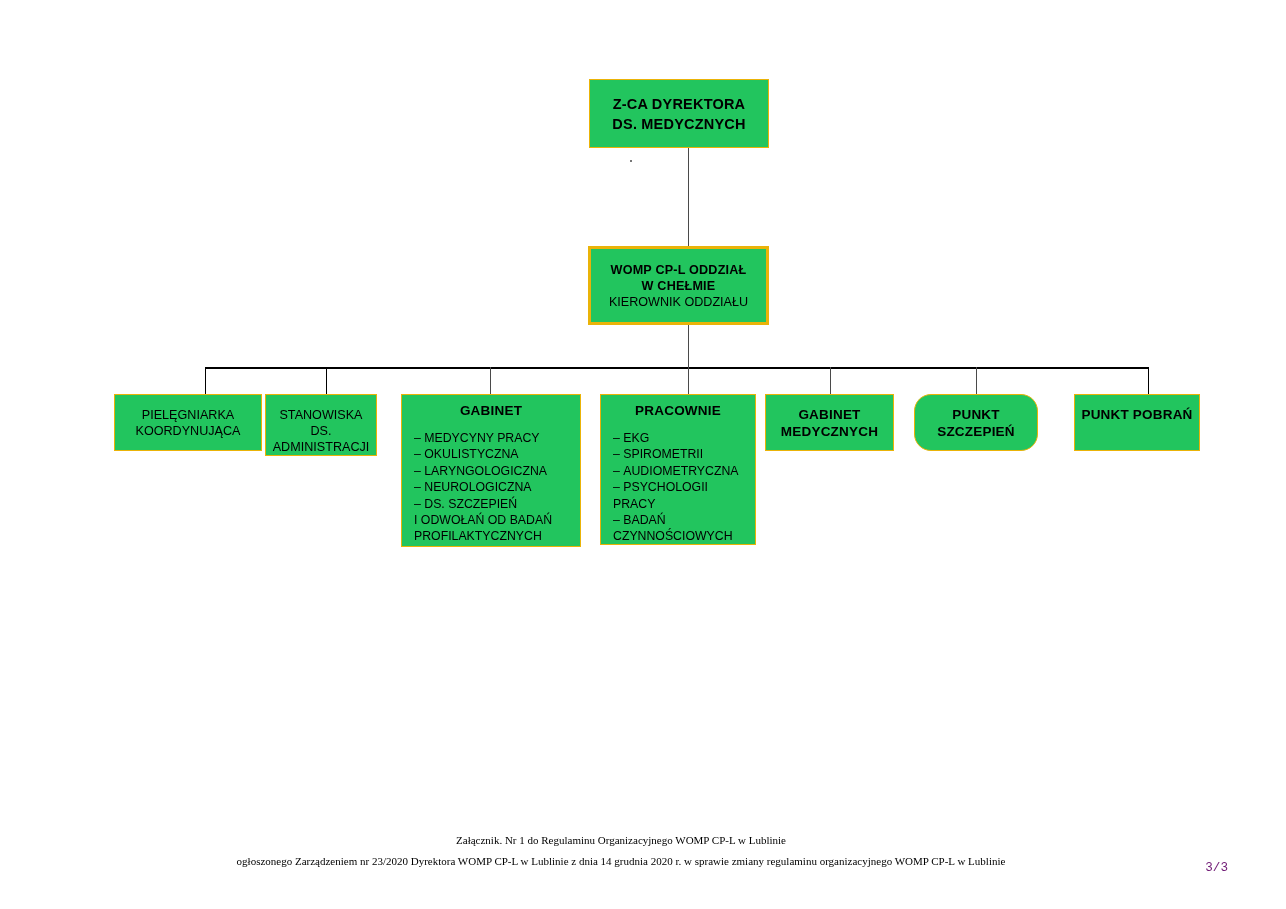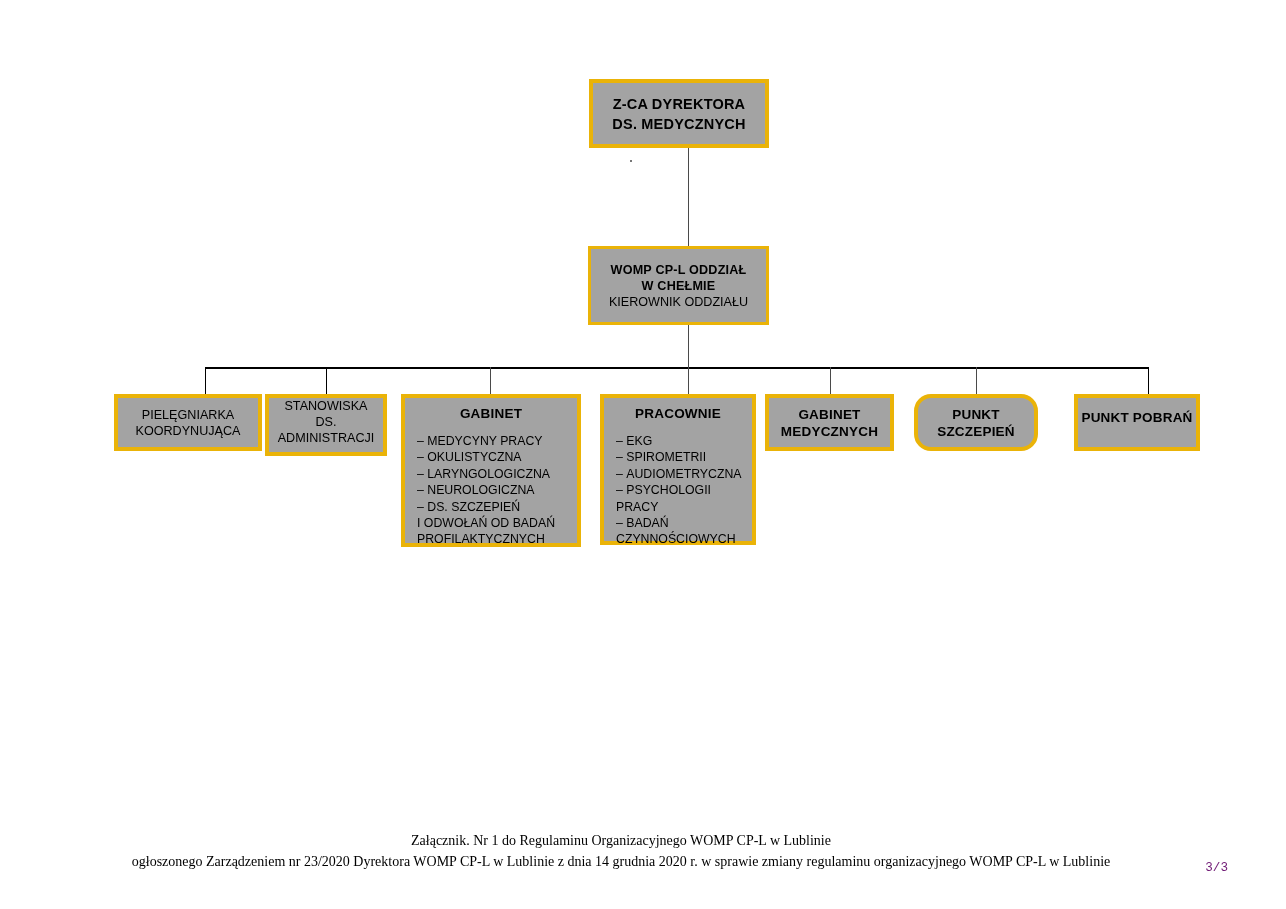--- a/index.html
+++ b/index.html
@@ -37,22 +37,22 @@
   .dot {
     position: absolute;
     width: 2px; height: 2px;
     background: #777777;
   }
 
   
   .node {
     position: absolute;
     box-sizing: border-box;
-    border: 4px solid #eab308;
-    background: #a3a3a3;
+    border: 1px solid #eab308;
+    background: #22c55e;
     display: flex;
     flex-direction: column;
     align-items: center;
   }
   .node.thick { border-width: 3px; }
 
   .node-title {
     font-weight: bold;
     font-size: 13.5px;
     line-height: 17px;
@@ -87,22 +87,22 @@
     justify-content: center;
   }
   #node-branch-chelm .node-title { font-size: 12.6px; line-height: 16px; }
   #node-branch-chelm .node-sub { font-size: 12.6px; line-height: 16px; }
 
   #node-nurse-coordinator {
     left: 114px; top: 394px; width: 148px; height: 57px;
     justify-content: center;
   }
   #node-admin-positions {
-    left: 265px; top: 394px; width: 122px; height: 62px;
-    justify-content: flex-start;
+    left: 265px; top: 394px; width: 112px; height: 62px;
+    justify-content: flex-end;
   }
   #node-clinics {
     left: 401px; top: 394px; width: 180px; height: 153px;
     justify-content: flex-start;
     padding-top: 7px;
   }
   #node-labs {
     left: 600px; top: 394px; width: 156px; height: 151px;
     justify-content: flex-start;
     padding-top: 7px;
@@ -149,21 +149,21 @@
   .node-list li.cont::before { content: ""; }
 
   
   #footer {
     position: absolute;
     left: 0;
     top: 830px;
     width: 1242px;
     text-align: center;
     font-family: "Liberation Serif", serif;
-    font-size: 14px;
+    font-size: 11px;
     line-height: 21px;
     color: #000000;
   }
   #footer .fline { display: block; }
 
   #page-number {
     position: absolute;
     right: 58px;
     top: 861px;
     font-family: Liberation Mono, monospace;

